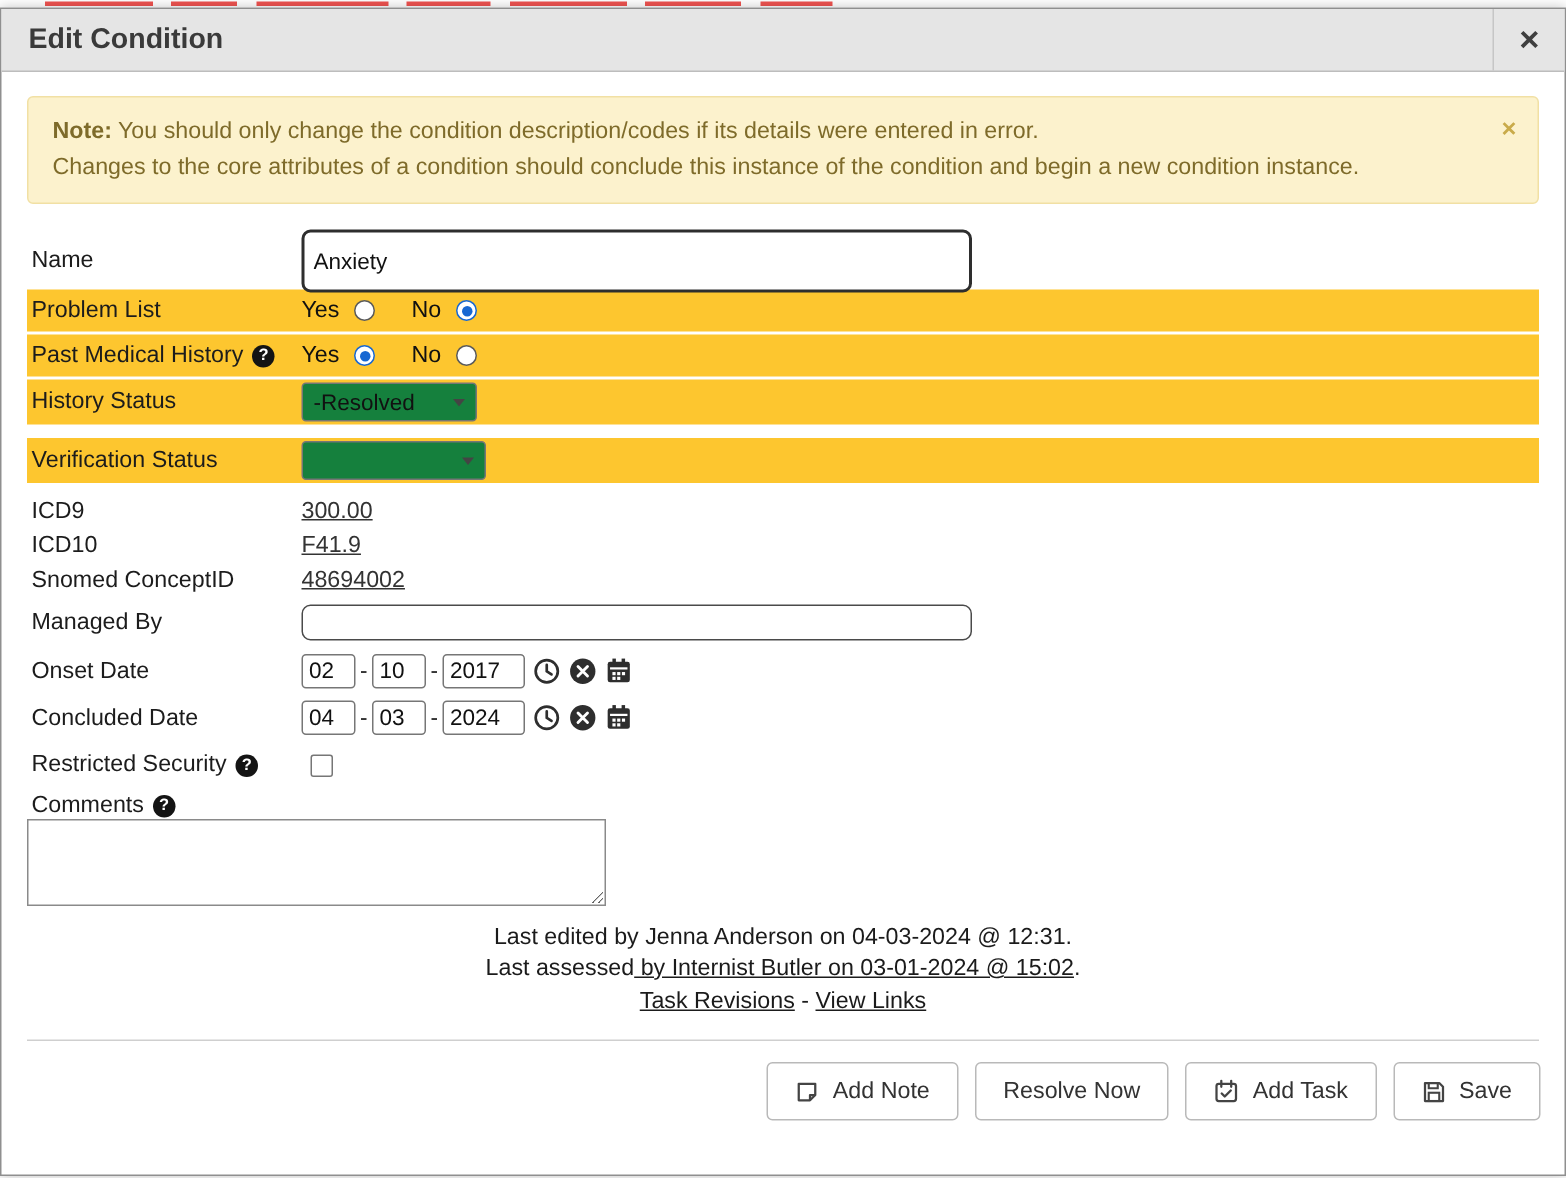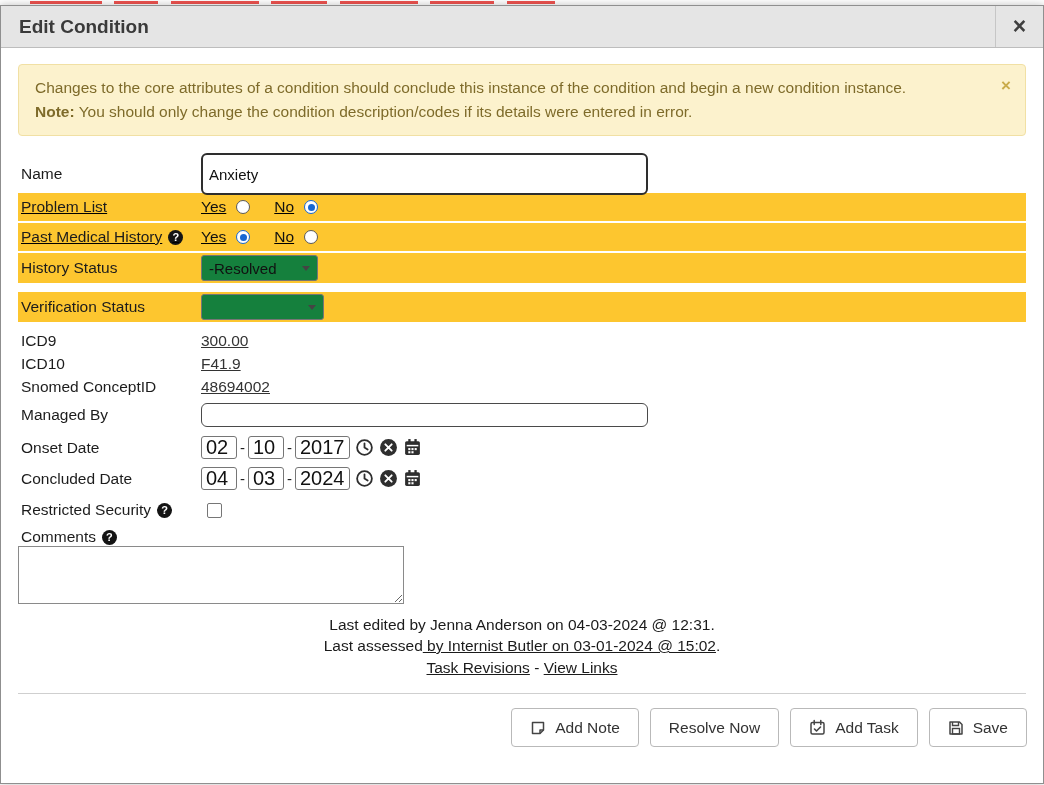--- a/index.html
+++ b/index.html
@@ -28,21 +28,21 @@
   .note-close { position:absolute; top:9px; right:14px; font-size:17px; font-weight:bold;
     color:#c9ab4a; cursor:pointer; }
 
   .form { padding:22px 17px 0 17px; }
   .row { display:flex; align-items:center; }
   .label { width:183px; flex:none; font-size:15.5px; color:#1c1c1c; padding-left:3px;
     display:flex; align-items:center; gap:6px; }
   .hl { background:#fdc62f; }
 
   .row-name { height:32px; margin-bottom:3px; }
-  .row-pl, .row-pmh { height:28px; margin-bottom:2px;text-decoration:underline; }
+  .row-pl, .row-pmh { height:28px; margin-bottom:2px; }
   .row-cs { height:30px; margin-bottom:9px; }
   .row-vs { height:30px; margin-bottom:7px; }
   .row-code { height:23px; }
   .row-managed { height:34px; }
   .row-date { height:31px; }
   .row-check { height:28px; margin-top:2px; }
   .row-comments { align-items:flex-start; margin-top:4px;flex-direction:column; }
 
   .q-icon { width:15px; height:15px; border-radius:50%; background:#141414; color:#fff;
     font-size:11px; font-weight:bold; display:inline-flex; align-items:center;
@@ -65,21 +65,21 @@
     padding:0 7px; font-size:15px; color:#111; cursor:pointer; }
   .select-cs { width:117px; }
   .select-vs { width:123px; }
   .select-arrow { width:0; height:0; border-left:4px solid transparent;
     border-right:4px solid transparent; border-top:5px solid #444; margin-left:8px; }
 
   .code-link { font-size:15.5px; color:#333; text-decoration:underline; cursor:pointer; }
 
   .date-group { display:flex; align-items:center; }
   .date-in { height:23px; border:1px solid #767676; border-radius:3px; padding:0 4px;
-    font-size:20px; font-family:inherit; color:#111; }
+    font-size:15px; font-family:inherit; color:#111; }
   .d2 { width:36px; } .d4 { width:55px; }
   .dash { margin:0 3px; color:#222; font-size:15px; }
   .dicon { display:inline-flex; margin-left:5px; cursor:pointer; }
 
   .checkbox { width:15px; height:15px; border:1px solid #767676; border-radius:2px;
     background:#fff; margin-left:6px; cursor:pointer; }
 
   .comments-area { width:386px; height:58px; border:1px solid #8a8a8a;
     font-family:inherit; font-size:15px; padding:4px 6px; color:#111; }
 
@@ -109,22 +109,22 @@
 </div>
 
 <div class="modal">
 
   <div class="modal-header">
     <span class="modal-title">Edit Condition</span>
     <span class="header-close">×</span>
   </div>
 
   <div class="note">
+    <div><b>Note:</b><span> You should only change the condition description/codes if its details were entered in error.</span></div>
     <div>Changes to the core attributes of a condition should conclude this instance of the condition and begin a new condition instance.</div>
-    <div><b>Note:</b><span> You should only change the condition description/codes if its details were entered in error.</span></div>
     <span class="note-close">×</span>
   </div>
 
   <div class="form">
 
     <div class="row row-name">
       <div class="label">Name</div>
       <input class="text-input name-input" value="Anxiety" style="">
     </div>
 

